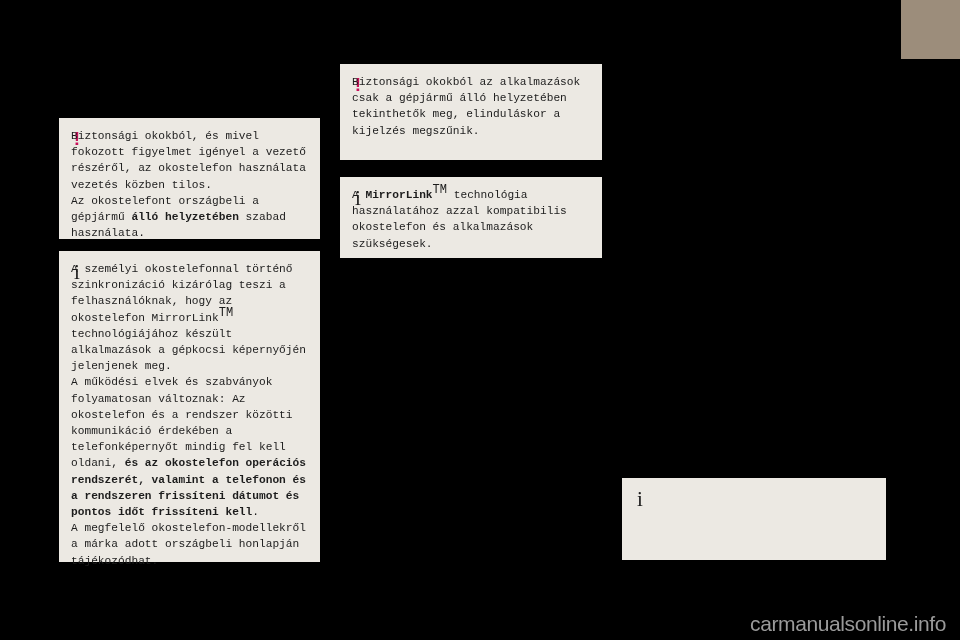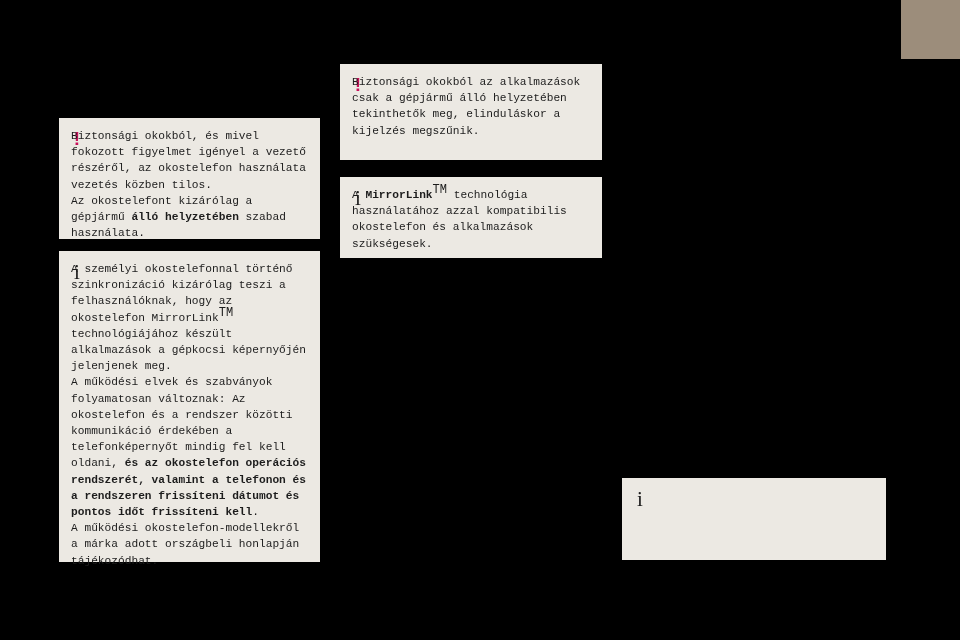--- a/index.html
+++ b/index.html
@@ -121,32 +121,32 @@
 <div class="page">
 
   <div class="corner-block"></div>
 
   <div class="callout" id="box-warning-driving">
     <div class="icon-col">
       <span class="icon-warning">!</span>
     </div>
     <div class="body">
       <p>Biztonsági okokból, és mivel fokozott figyelmet igényel a vezető részéről, az okostelefon használata vezetés közben tilos.</p>
-      <p><span>Az okostelefont kizárólag a gépjármű </span><b>álló helyzetében</b><span> szabad használata.</span></p>
+      <p><span>Az okostelefont országbeli a gépjármű </span><b>álló helyzetében</b><span> szabad használata.</span></p>
     </div>
   </div>
 
   <div class="callout" id="box-info-sync">
     <div class="icon-col">
       <span class="icon-info">i</span>
     </div>
     <div class="body">
       <p><span>A személyi okostelefonnal történő szinkronizáció kizárólag teszi a felhasználóknak, hogy az okostelefon MirrorLink</span><sup class="tm">TM</sup><span> technológiájához készült alkalmazások a gépkocsi képernyőjén jelenjenek meg.</span></p>
       <p><span>A működési elvek és szabványok folyamatosan változnak: Az okostelefon és a rendszer közötti kommunikáció érdekében a telefonképernyőt mindig fel kell oldani, </span><b>és az okostelefon operációs rendszerét, valamint a telefonon és a rendszeren frissíteni dátumot és pontos időt frissíteni kell</b><span>.</span></p>
-      <p>A működési okostelefon-modellekről a márka adott országbeli honlapján tájékozódhat.</p>
+      <p>A megfelelő okostelefon-modellekről a márka adott országbeli honlapján tájékozódhat.</p>
     </div>
   </div>
 
   <div class="callout" id="box-warning-apps">
     <div class="icon-col">
       <span class="icon-warning">!</span>
     </div>
     <div class="body">
       <p>Biztonsági okokból az alkalmazások csak a gépjármű álló helyzetében tekinthetők meg, elinduláskor a kijelzés megszűnik.</p>
     </div>
@@ -160,14 +160,15 @@
       <p><span>A </span><b>MirrorLink</b><sup class="tm">TM</sup><span> technológia használatához azzal kompatibilis okostelefon és alkalmazások szükségesek.</span></p>
     </div>
   </div>
 
   <div class="callout" id="box-info-network">
     <div class="icon-col">
       <span class="icon-info">i</span>
     </div>
   </div>
 
+  <div class="watermark">carmanualsonline.info</div>
 
 </div>
 
 </body></html>

